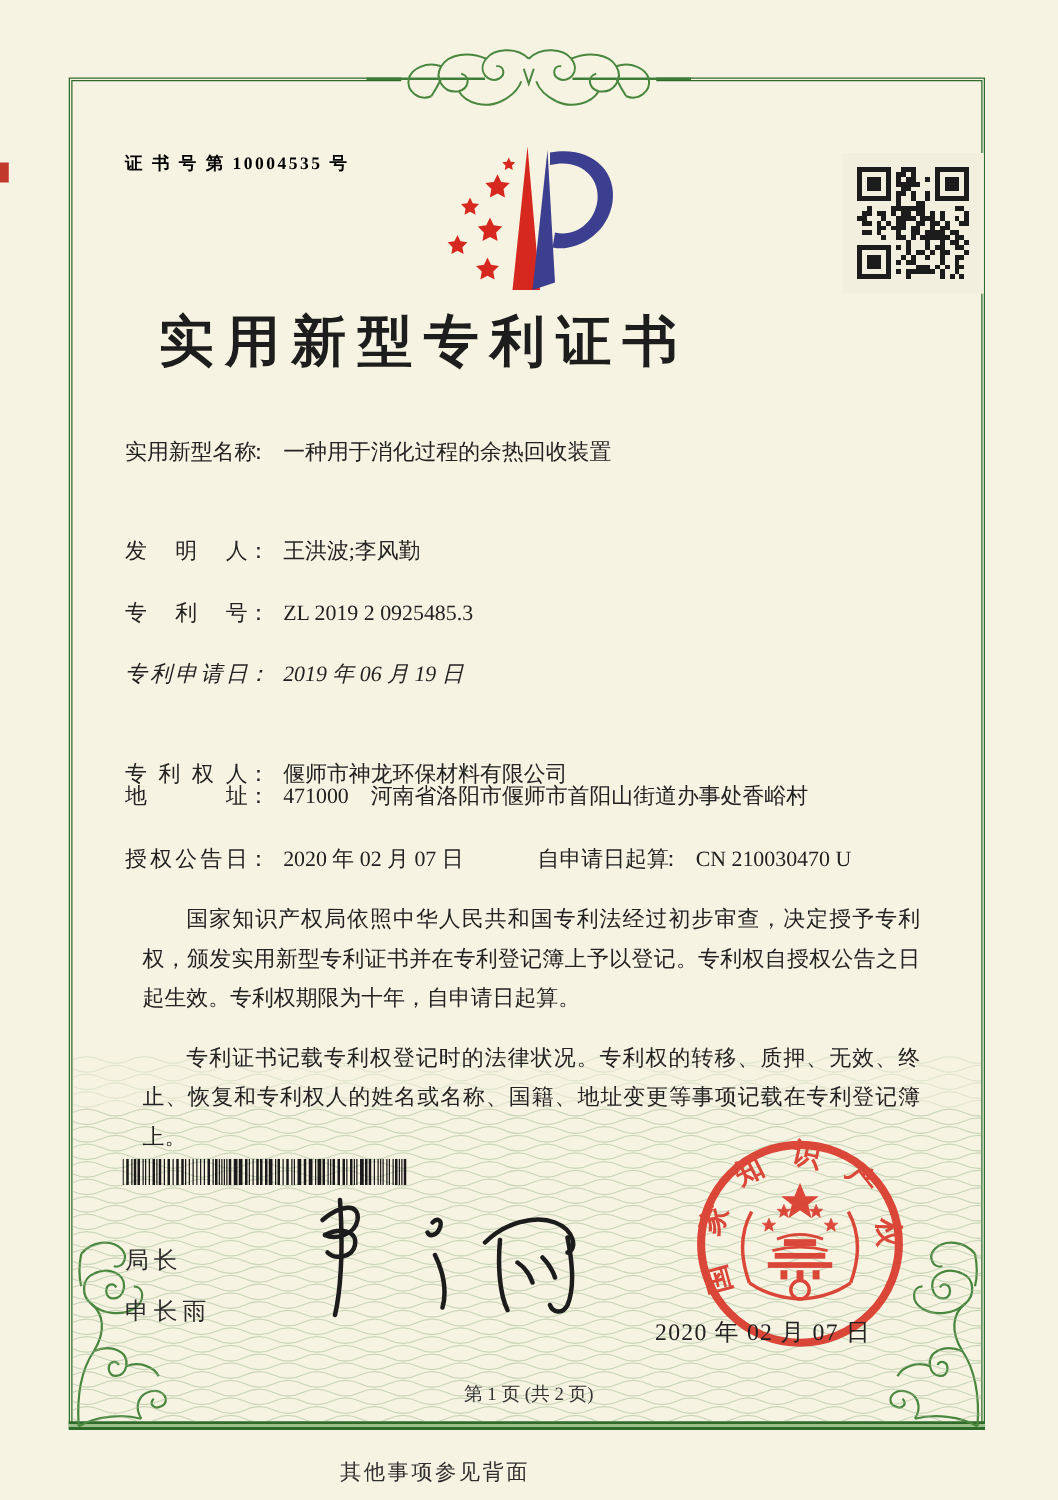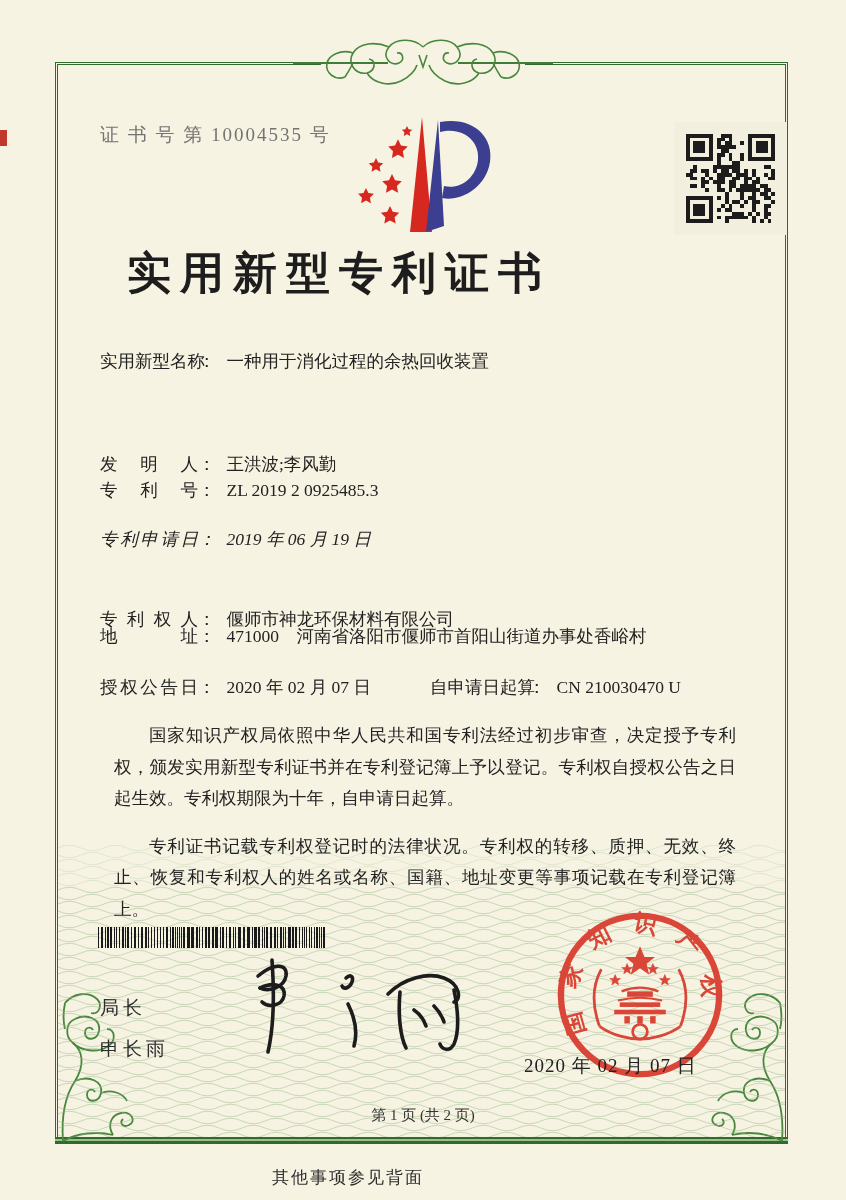--- a/index.html
+++ b/index.html
@@ -25,35 +25,35 @@
   }
   .edge-mark{position:absolute;left:0;top:130px;width:7px;height:16px;background:#c0392b;}
 
   .topflourish{position:absolute;left:293px;top:33px;width:260px;height:62px;}
   .corner-flourish{position:absolute;width:95px;height:180px;}
   .corner-flourish.left{left:57px;top:963px;}
   .corner-flourish.right{right:58px;top:963px;transform:scaleX(-1);}
 
   .waves{position:absolute;left:58px;top:845px;width:727px;height:292px;}
 
-  .certno{position:absolute;left:100px;top:122px;font-size:19px;letter-spacing:2px;color:#737373;}
+  .certno{position:absolute;left:100px;top:122px;font-size:14px;letter-spacing:2px;color:#000000;font-weight:bold;}
 
   .logo{position:absolute;left:352px;top:114px;width:142px;height:122px;}
   .qr{position:absolute;left:674px;top:122px;width:113px;height:113px;}
 
   .title{
     position:absolute;left:0;top:244px;width:678px;text-align:center;
     font-size:44px;font-weight:bold;letter-spacing:9px;color:#1d1d1d;
   }
 
   .row{position:absolute;left:100px;font-size:17.5px;color:#222;white-space:nowrap;}
   .flabel{display:inline-block;width:98px;text-align:justify;text-align-last:justify;vertical-align:top;}
   .fvalue{margin-left:11px;}
   .row-name{top:349px;font-family:Liberation Mono, monospace;}
-  .row-inventor{top:428px;margin-top:24px;}
+  .row-inventor{top:428px;}
   .row-patentno{top:478px;}
   .row-filing{top:527px;font-style:italic;}
   .row-patentee{top:575px;margin-top:32px;}
   .row-address{top:624px;}
   .row-grant{top:675px;}
   .grant-no-group{position:absolute;left:330px;top:0;}
 
   .body-text{
     position:absolute;left:98px;top:704px;width:654px;
     font-size:17.5px;line-height:31.5px;color:#222;text-align:justify;

